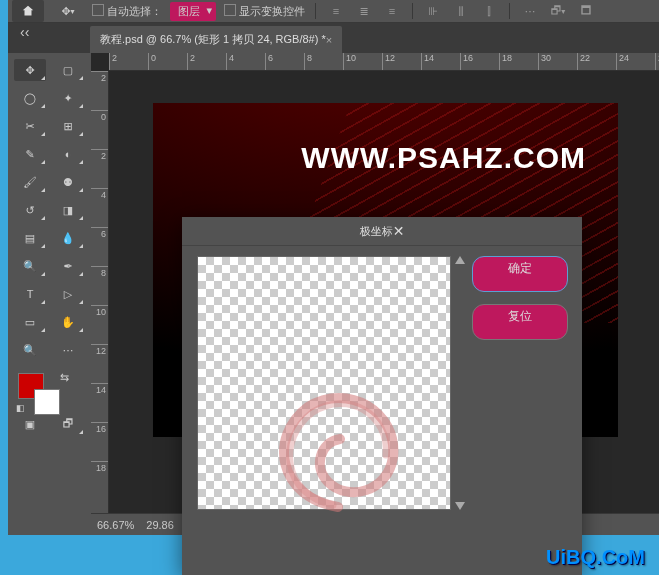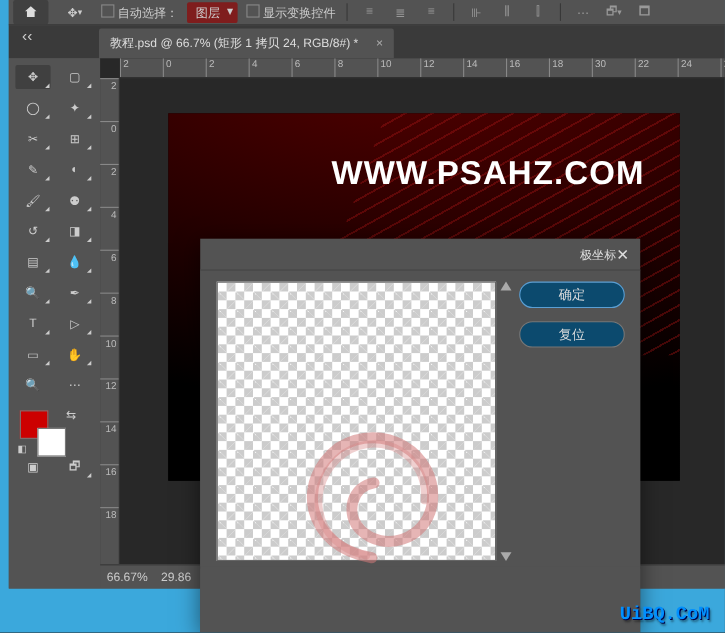--- a/index.html
+++ b/index.html
@@ -5,28 +5,28 @@
 *{margin:0;padding:0;box-sizing:border-box;font-family:"Microsoft YaHei",Arial,sans-serif;font-size:11px}
 body{background:#3ba8dc;width:659px;height:575px;overflow:hidden;position:relative}
 .app{position:absolute;top:0;left:8px;right:0;bottom:40px;background:#535353}
 
 
 .options-bar{height:23px;background:#535353;display:flex;align-items:center;border-bottom:1px solid #383838;padding:0 4px;gap:8px}
 .home-btn{width:32px;height:20px;background:#383838;display:flex;align-items:center;justify-content:center;color:#ccc;border-radius:2px}
 .arrows-btn{width:32px;height:20px;display:flex;align-items:center;justify-content:center;color:#ccc}
 .chk{width:12px;height:12px;border:1px solid #888;background:#535353;display:inline-block;margin-right:3px}
 .opt-label{color:#ccc;display:flex;align-items:flex-start}
-.dropdown{background:#7f1d1d;color:#ccc;padding:2px 16px 2px 8px;border-radius:2px;position:relative}
+.dropdown{background:#be185d;color:#ccc;padding:2px 16px 2px 8px;border-radius:2px;position:relative}
 .dropdown::after{content:"▾";position:absolute;right:4px}
 .icon-sep{width:1px;height:16px;background:#383838;margin:0 2px}
 .opt-icon{width:20px;height:20px;display:flex;align-items:center;justify-content:center;color:#999}
 
 
 .doc-tabs{height:30px;background:#3a3a3a;display:flex;align-items:flex-end;padding-left:82px}
-.doc-tab{background:#535353;color:#ddd;padding:6px 10px;display:flex;align-items:center;gap:16px;border-radius:2px 2px 0 0;font-size:11px}
+.doc-tab{background:#535353;color:#ddd;padding:6px 10px;display:flex;align-items:center;gap:0;border-radius:2px 2px 0 0;font-size:11px}
 .doc-tab .close{color:#aaa}
 .double-q{position:absolute;top:24px;left:12px;color:#ccc;font-size:14px}
 
 
 .tools{position:absolute;left:0;top:53px;width:83px;bottom:0;background:#535353;padding:6px 6px}
 .tool-row{display:flex;gap:6px;margin-bottom:6px}
 .tool{width:32px;height:22px;display:flex;align-items:center;justify-content:center;color:#ccc;position:relative;border-radius:2px}
 .tool.active{background:#404040}
 .tool .tri{position:absolute;right:1px;bottom:1px;width:0;height:0;border-right:4px solid #ccc;border-top:4px solid transparent}
 .color-swatches{margin-top:8px;position:relative;height:40px}
@@ -47,39 +47,39 @@
 .canvas-img::before{content:"";position:absolute;top:-40px;right:-60px;width:360px;height:260px;background:repeating-linear-gradient(145deg,rgba(160,20,20,.9) 0 2px,transparent 2px 14px);transform:skewX(-20deg);opacity:.45}
 .canvas-text{position:absolute;top:38px;left:0;right:32px;text-align:right;color:#fff;font-weight:bold;font-size:30px;letter-spacing:1px;font-family:Arial,sans-serif}
 
 
 .status{position:absolute;left:83px;right:0;bottom:0;height:22px;background:#535353;display:flex;align-items:center;color:#ccc;font-size:10px;border-top:1px solid #383838}
 .status span{padding:0 6px}
 .stat-arrow{color:#ccc;padding:0 4px}
 
 
 .dialog{position:absolute;left:182px;top:217px;width:400px;height:358px;background:#535353;box-shadow:0 4px 20px rgba(0,0,0,.5)}
-.dlg-titlebar{height:28px;display:flex;align-items:center;justify-content:flex-end;padding:0 10px;color:#ddd}
+.dlg-titlebar{height:28px;display:flex;align-items:center;justify-content:center;padding:0 24px;color:#ddd}
 .dlg-close{font-size:14px;color:#ddd}
 .dlg-body{height:270px;background:#535353;position:relative;border-top:1px solid #444}
 .dlg-right{position:absolute;right:14px;top:10px;width:96px;display:flex;flex-direction:column;gap:12px}
-.dlg-btn{height:24px;border:1px solid #777;border-radius:12px;background:#0c4a6e;color:#ddd;text-align:center;line-height:22px;font-size:12px}
+.dlg-btn{height:36px;border:1px solid #777;border-radius:12px;background:#be185d;color:#ddd;text-align:center;line-height:22px;font-size:12px}
 .dlg-btn.primary{border-color:#5a9fd4}
 .dlg-preview{position:absolute;left:15px;top:10px;width:254px;height:254px;background-image:linear-gradient(45deg,#ccc 25%,transparent 25%),linear-gradient(-45deg,#ccc 25%,transparent 25%),linear-gradient(45deg,transparent 75%,#ccc 75%),linear-gradient(-45deg,transparent 75%,#ccc 75%);background-size:16px 16px;background-position:0 0,0 8px,8px -8px,-8px 0;background-color:#fff;border:1px solid #666}
 .swirl{position:absolute;left:50px;top:120px;width:180px;height:140px}
 .swirl svg{width:100%;height:100%}
 .zoom-bar{position:absolute;left:15px;top:272px;right:130px;height:22px;display:flex;align-items:center;gap:4px;color:#ccc}
 .tiny-box{width:12px;height:12px;border:1px solid #888;display:inline-block}
 .zoom-dd{background:#383838;color:#ccc;padding:2px 4px;width:54px;display:flex;justify-content:space-between;border-radius:2px}
 .dlg-footer{position:absolute;left:0;right:0;bottom:0;padding:8px 16px;height:58px;background:#535353}
 .radio-row{display:flex;align-items:center;gap:6px;color:#ddd;margin-bottom:8px;font-size:12px}
 .radio{width:12px;height:12px;border:1px solid #aaa;border-radius:50%;display:inline-flex;align-items:center;justify-content:center}
 .radio.checked::after{content:"";width:6px;height:6px;border-radius:50%;background:#ddd}
 
 
-.watermark{position:absolute;right:14px;bottom:6px;color:#0090ff;font-weight:bold;font-size:17px;font-family:Liberation Mono, monospace;text-shadow:1px 1px 0 #004,2px 2px 2px rgba(0,0,0,.4)}
+.watermark{position:absolute;right:14px;bottom:6px;color:#0090ff;font-weight:bold;font-size:20px;font-family:Liberation Sans, sans-serif;text-shadow:1px 1px 0 #004,2px 2px 2px rgba(0,0,0,.4)}
 
 
 .sb-v{position:absolute;left:273px;top:10px;width:10px;height:254px}
 .sb-v .thumb{position:absolute;top:0;left:0;width:0;height:0;border-left:5px solid transparent;border-right:5px solid transparent;border-bottom:8px solid #aaa}
 .sb-v .thumb2{position:absolute;bottom:0;left:0;width:0;height:0;border-left:5px solid transparent;border-right:5px solid transparent;border-top:8px solid #aaa}
 .sb-h-a{display:inline-block;width:0;height:0;border-top:5px solid transparent;border-bottom:5px solid transparent}
 .sb-h-a.left{border-right:8px solid #aaa}
 .sb-h-a.right{border-left:8px solid #aaa}
 </style>
 </head>

